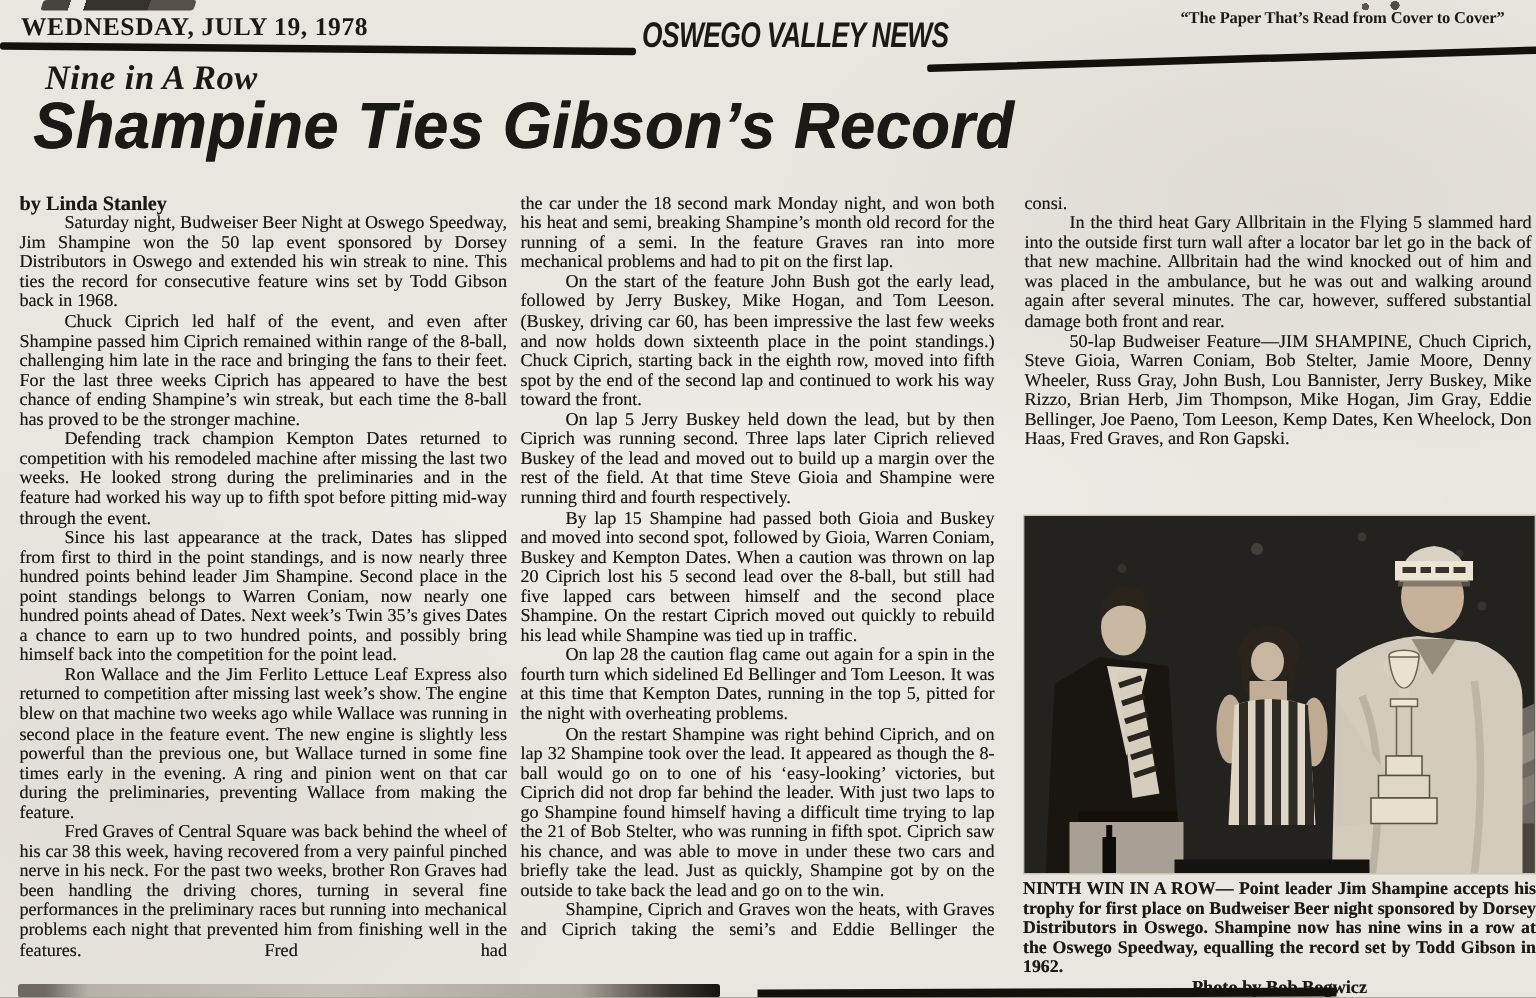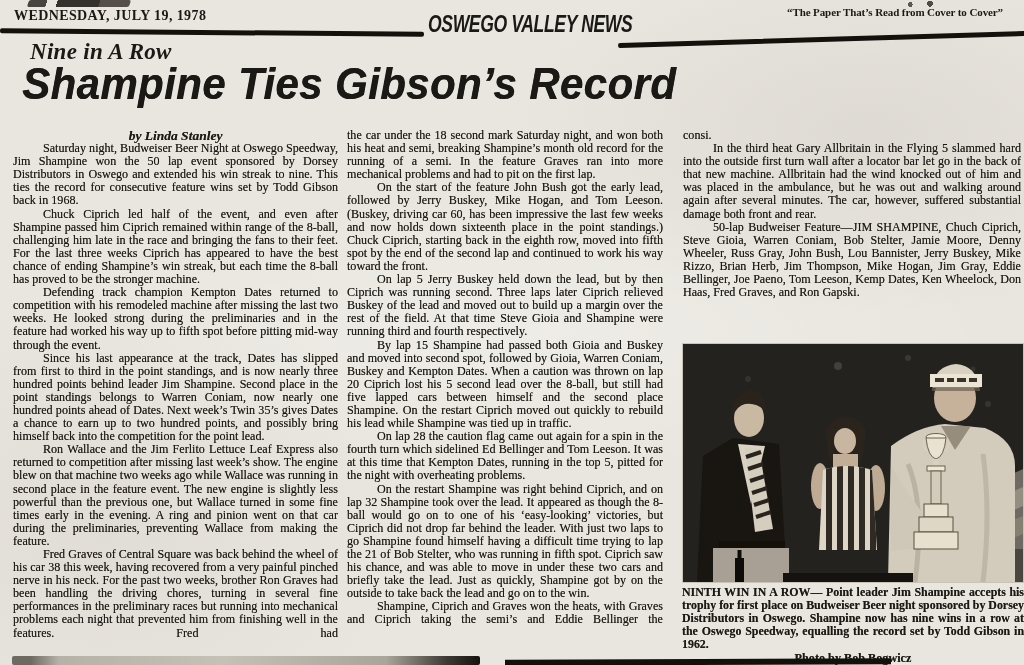--- a/index.html
+++ b/index.html
@@ -14,41 +14,41 @@
     font-family:"Liberation Serif", serif;
   }
   .abs{position:absolute;}
   
   .smudge-tl{left:28px;top:0;width:102px;height:7px;
     background:linear-gradient(to right,#2a2723 0 18%,transparent 18% 28%,#15120e 28% 70%,#3a352e 70% 100%);
     transform:skewX(-18deg);border-radius:2px;opacity:.85;}
   .smudge-tr{left:903px;top:0;width:36px;height:9px;
     background:radial-gradient(circle 4px at 20% 50%, #3a352e 60%, transparent 62%),
                radial-gradient(circle 5px at 75% 40%, #2a2620 60%, transparent 62%);opacity:.8;}
-  .date{left:14px;top:8px;font-weight:bold;font-size:14px;letter-spacing:.4px;white-space:nowrap;}
+  .date{left:14px;top:8px;font-weight:bold;font-size:17px;letter-spacing:.4px;white-space:nowrap;}
   .rule-left{left:0;top:30px;width:424px;height:5px;background:#14110d;transform:rotate(.5deg);border-radius:2px;}
   .masthead{left:428px;top:10px;font-family:"Liberation Sans",sans-serif;font-weight:bold;font-style:italic;
     font-size:22px;letter-spacing:-.5px;transform:scaleX(.8) scaleY(1.08);transform-origin:left top;white-space:nowrap;}
   .rule-right{left:618px;top:37px;width:408px;height:5px;background:#14110d;transform:rotate(-1.7deg);border-radius:2px;}
   .slogan{right:21px;top:6px;font-weight:bold;font-size:11px;letter-spacing:-.1px;white-space:nowrap;}
   
   .kicker{left:30px;top:39px;font-weight:bold;font-style:italic;font-size:23px;letter-spacing:.3px;white-space:nowrap;}
   .headline{left:22px;top:59px;font-family:"Liberation Sans",sans-serif;font-weight:bold;font-style:italic;
     font-size:42px;letter-spacing:.4px;transform:scaleY(1.04);transform-origin:left top;white-space:nowrap;
     text-shadow:.4px 0 0 #1b1915;}
   
   .col{position:absolute;top:129px;font-size:12.1px;line-height:13.1px;text-align:justify;
     text-shadow:0 0 .4px rgba(20,16,10,.6);}
   .col p{margin:0;text-indent:30px;}
   .col p.noindent{text-indent:0;}
   .col p.cont{text-align-last:justify;}
   .col1{left:13px;width:325px;}
   .col2{left:347px;width:316px;}
   .col3{left:683px;width:338px;}
-  .byline{text-align:center;font-weight:bold;font-size:13.5px;margin:0 0 1px 40px;text-indent:0 !important;font-style:italic;}
+  .byline{text-align:left;font-weight:bold;font-size:13.5px;margin:0 0 1px 40px;text-indent:0 !important;}
   
   .photo-frame{left:683px;top:344px;width:340px;height:238px;background:#23221f;
     box-shadow:0 0 0 1px #c9c4b8;}
   
   .caption{left:682px;top:586px;width:342px;font-weight:bold;font-size:11.9px;line-height:13.1px;
     text-align:justify;text-shadow:0 0 .4px rgba(20,16,10,.6);}
   .credit{text-align:center;margin-top:1px;font-weight:bold;font-size:12.2px;}
   
   .band-left{left:12px;top:656px;width:468px;height:9px;border-radius:2px;
     background:linear-gradient(to right,#6e6a62 0 4%,#b7b2a8 10%,#c6c1b6 45%,#aaa59a 80%,#3c3832 93%,#16130f 100%);}
@@ -74,21 +74,21 @@
     <p class="byline">by Linda Stanley</p>
     <p>Saturday night, Budweiser Beer Night at Oswego Speedway, Jim Shampine won the 50 lap event sponsored by Dorsey Distributors in Oswego and extended his win streak to nine. This ties the record for consecutive feature wins set by Todd Gibson back in 1968.</p>
     <p>Chuck Ciprich led half of the event, and even after Shampine passed him Ciprich remained within range of the 8-ball, challenging him late in the race and bringing the fans to their feet. For the last three weeks Ciprich has appeared to have the best chance of ending Shampine’s win streak, but each time the 8-ball has proved to be the stronger machine.</p>
     <p>Defending track champion Kempton Dates returned to competition with his remodeled machine after missing the last two weeks. He looked strong during the preliminaries and in the feature had worked his way up to fifth spot before pitting mid-way through the event.</p>
     <p>Since his last appearance at the track, Dates has slipped from first to third in the point standings, and is now nearly three hundred points behind leader Jim Shampine. Second place in the point standings belongs to Warren Coniam, now nearly one hundred points ahead of Dates. Next week’s Twin 35’s gives Dates a chance to earn up to two hundred points, and possibly bring himself back into the competition for the point lead.</p>
     <p>Ron Wallace and the Jim Ferlito Lettuce Leaf Express also returned to competition after missing last week’s show. The engine blew on that machine two weeks ago while Wallace was running in second place in the feature event. The new engine is slightly less powerful than the previous one, but Wallace turned in some fine times early in the evening. A ring and pinion went on that car during the preliminaries, preventing Wallace from making the feature.</p>
     <p class="cont">Fred Graves of Central Square was back behind the wheel of his car 38 this week, having recovered from a very painful pinched nerve in his neck. For the past two weeks, brother Ron Graves had been handling the driving chores, turning in several fine performances in the preliminary races but running into mechanical problems each night that prevented him from finishing well in the features. Fred had</p>
   </div>
 
   <div class="col col2">
-    <p class="noindent">the car under the 18 second mark Saturday night, and won both his heat and semi, breaking Shampine’s month old record for the running of a semi. In the feature Graves ran into more mechanical problems and had to pit on the first lap.</p>
+    <p class="noindent">the car under the 18 second mark Monday night, and won both his heat and semi, breaking Shampine’s month old record for the running of a semi. In the feature Graves ran into more mechanical problems and had to pit on the first lap.</p>
     <p>On the start of the feature John Bush got the early lead, followed by Jerry Buskey, Mike Hogan, and Tom Leeson. (Buskey, driving car 60, has been impressive the last few weeks and now holds down sixteenth place in the point standings.) Chuck Ciprich, starting back in the eighth row, moved into fifth spot by the end of the second lap and continued to work his way toward the front.</p>
     <p>On lap 5 Jerry Buskey held down the lead, but by then Ciprich was running second. Three laps later Ciprich relieved Buskey of the lead and moved out to build up a margin over the rest of the field. At that time Steve Gioia and Shampine were running third and fourth respectively.</p>
     <p>By lap 15 Shampine had passed both Gioia and Buskey and moved into second spot, followed by Gioia, Warren Coniam, Buskey and Kempton Dates. When a caution was thrown on lap 20 Ciprich lost his 5 second lead over the 8-ball, but still had five lapped cars between himself and the second place Shampine. On the restart Ciprich moved out quickly to rebuild his lead while Shampine was tied up in traffic.</p>
     <p>On lap 28 the caution flag came out again for a spin in the fourth turn which sidelined Ed Bellinger and Tom Leeson. It was at this time that Kempton Dates, running in the top 5, pitted for the night with overheating problems.</p>
     <p>On the restart Shampine was right behind Ciprich, and on lap 32 Shampine took over the lead. It appeared as though the 8-ball would go on to one of his ‘easy-looking’ victories, but Ciprich did not drop far behind the leader. With just two laps to go Shampine found himself having a difficult time trying to lap the 21 of Bob Stelter, who was running in fifth spot. Ciprich saw his chance, and was able to move in under these two cars and briefly take the lead. Just as quickly, Shampine got by on the outside to take back the lead and go on to the win.</p>
     <p class="cont">Shampine, Ciprich and Graves won the heats, with Graves and Ciprich taking the semi’s and Eddie Bellinger the</p>
   </div>
 
   <div class="col col3">
     <p class="noindent">consi.</p>

